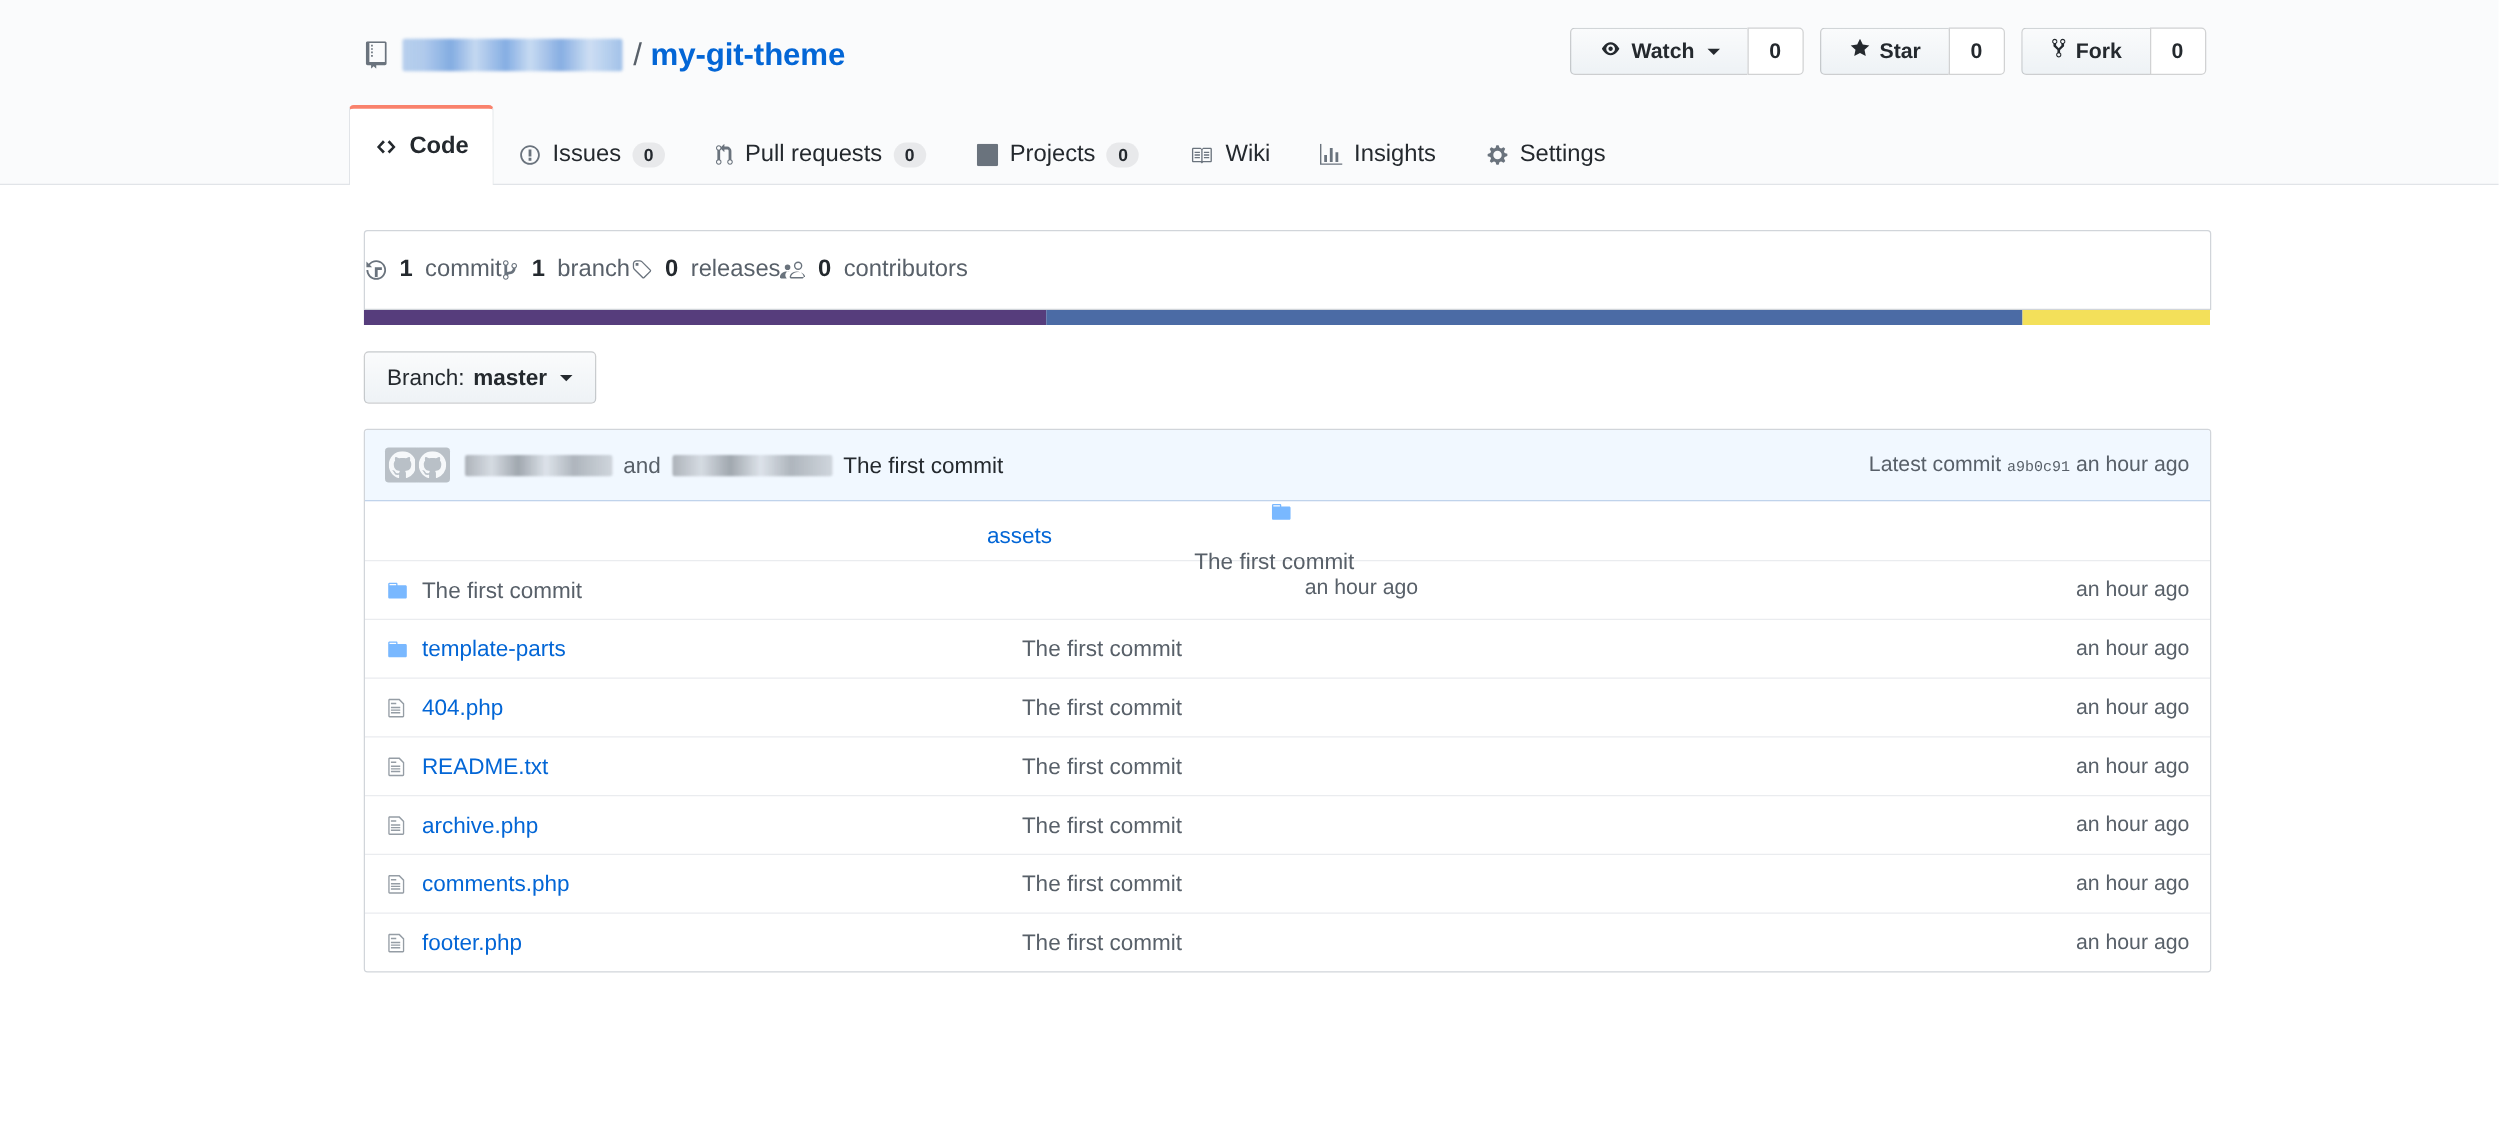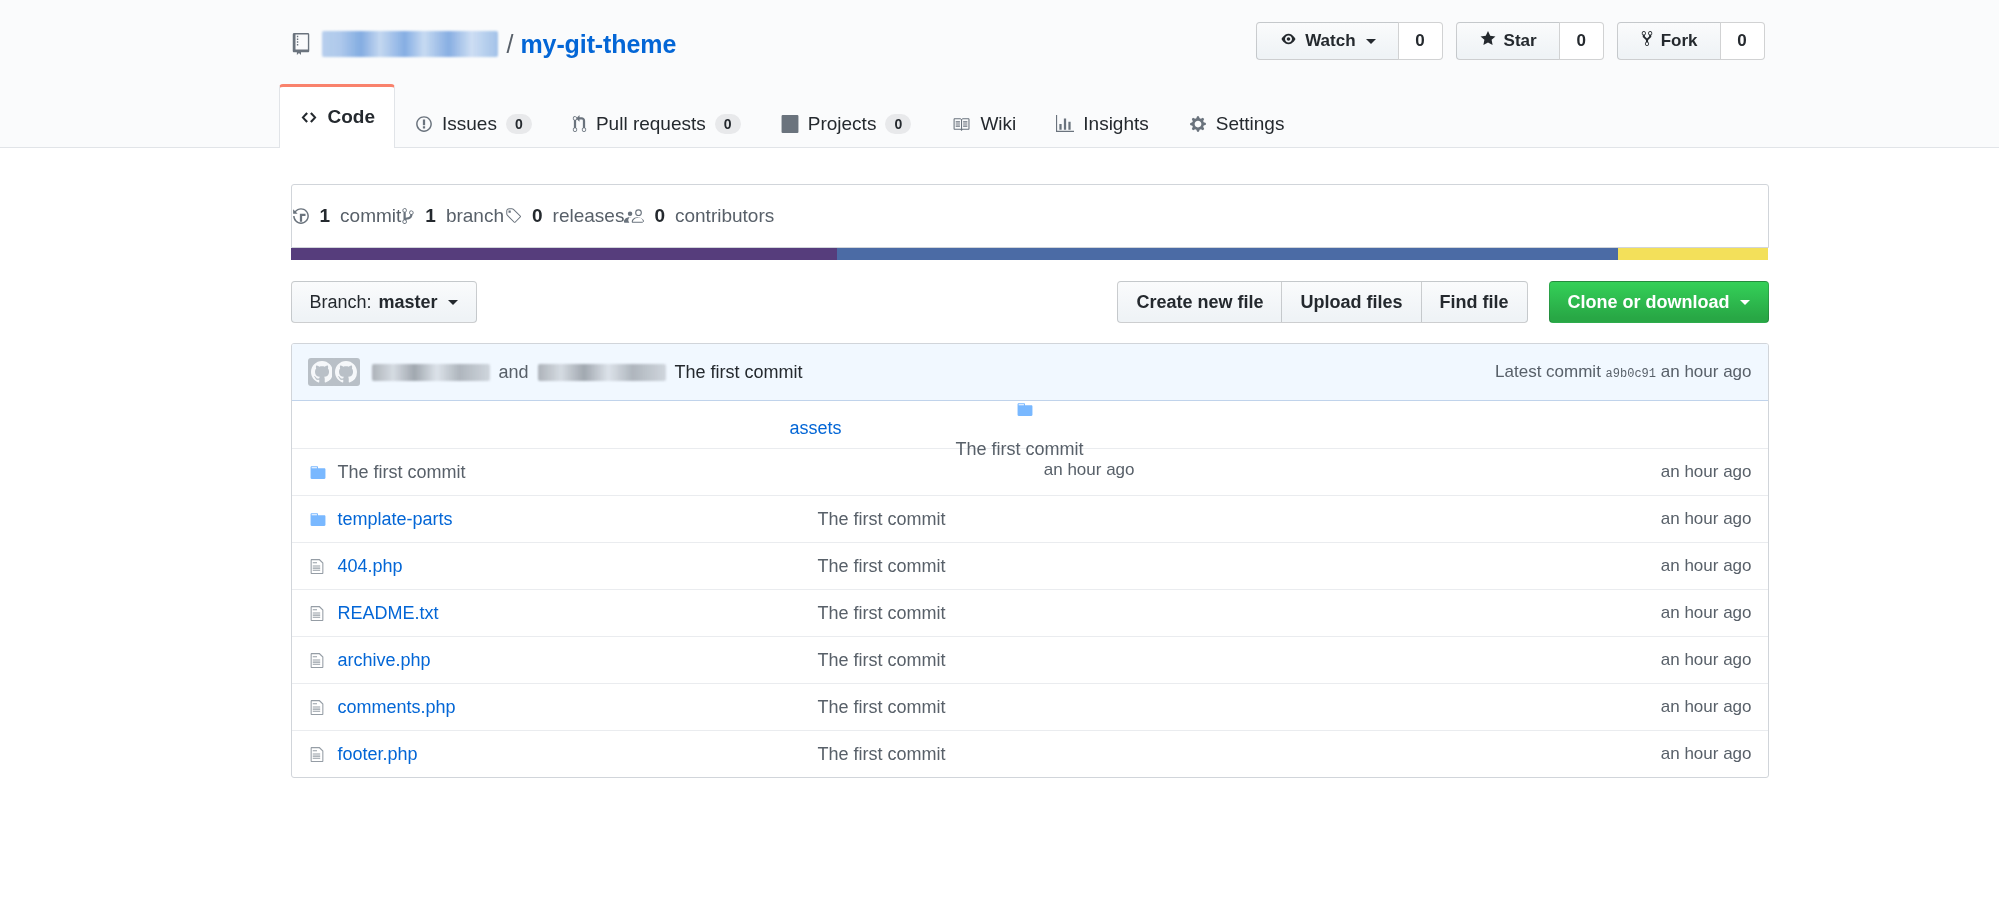--- a/index.html
+++ b/index.html
@@ -541,31 +541,20 @@
         <span class="lang-seg" style="width: 10.2%; background: rgb(243, 224, 90);"></span>
       </div>
 
     <div class="file-nav">
       <button class="btn branch-select">
         <span class="lbl-light">Branch:</span>
         <span>master</span>
         <span class="caret"></span>
       </button>
 
-      <div class="right-actions">
-        <div class="seg-group">
-          <button class="btn">Create new file</button>
-          <button class="btn">Upload files</button>
-          <button class="btn">Find file</button>
-        </div>
-        <button class="btn btn-clone">
-          <span>Clone or download</span>
-          <span class="caret"></span>
-        </button>
-      </div>
     </div>
 
     <div class="file-box">
 
       <div class="commit-tease">
         <span class="avatar-stack">
           <span class="avatar">
             <svg width="22" height="22" viewBox="0 0 16 16" fill="#f6f8fa">
                 <path d="M8 0C3.58 0 0 3.58 0 8c0 3.54 2.29 6.53 5.47 7.59.4.07.55-.17.55-.38 0-.19-.01-.82-.01-1.49-2.01.37-2.53-.49-2.69-.94-.09-.23-.48-.94-.82-1.13-.28-.15-.68-.52-.01-.53.63-.01 1.08.58 1.23.82.72 1.21 1.87.87 2.33.66.07-.52.28-.87.51-1.07-1.78-.2-3.64-.89-3.64-3.95 0-.87.31-1.59.82-2.15-.08-.2-.36-1.02.08-2.12 0 0 .67-.21 2.2.82.64-.18 1.32-.27 2-.27s1.36.09 2 .27c1.53-1.04 2.2-.82 2.2-.82.44 1.1.16 1.92.08 2.12.51.56.82 1.27.82 2.15 0 3.07-1.87 3.75-3.65 3.95.29.25.54.73.54 1.48 0 1.07-.01 1.93-.01 2.2 0 .21.15.46.55.38A8.013 8.013 0 0 0 16 8c0-4.42-3.58-8-8-8z"></path>
               </svg>

